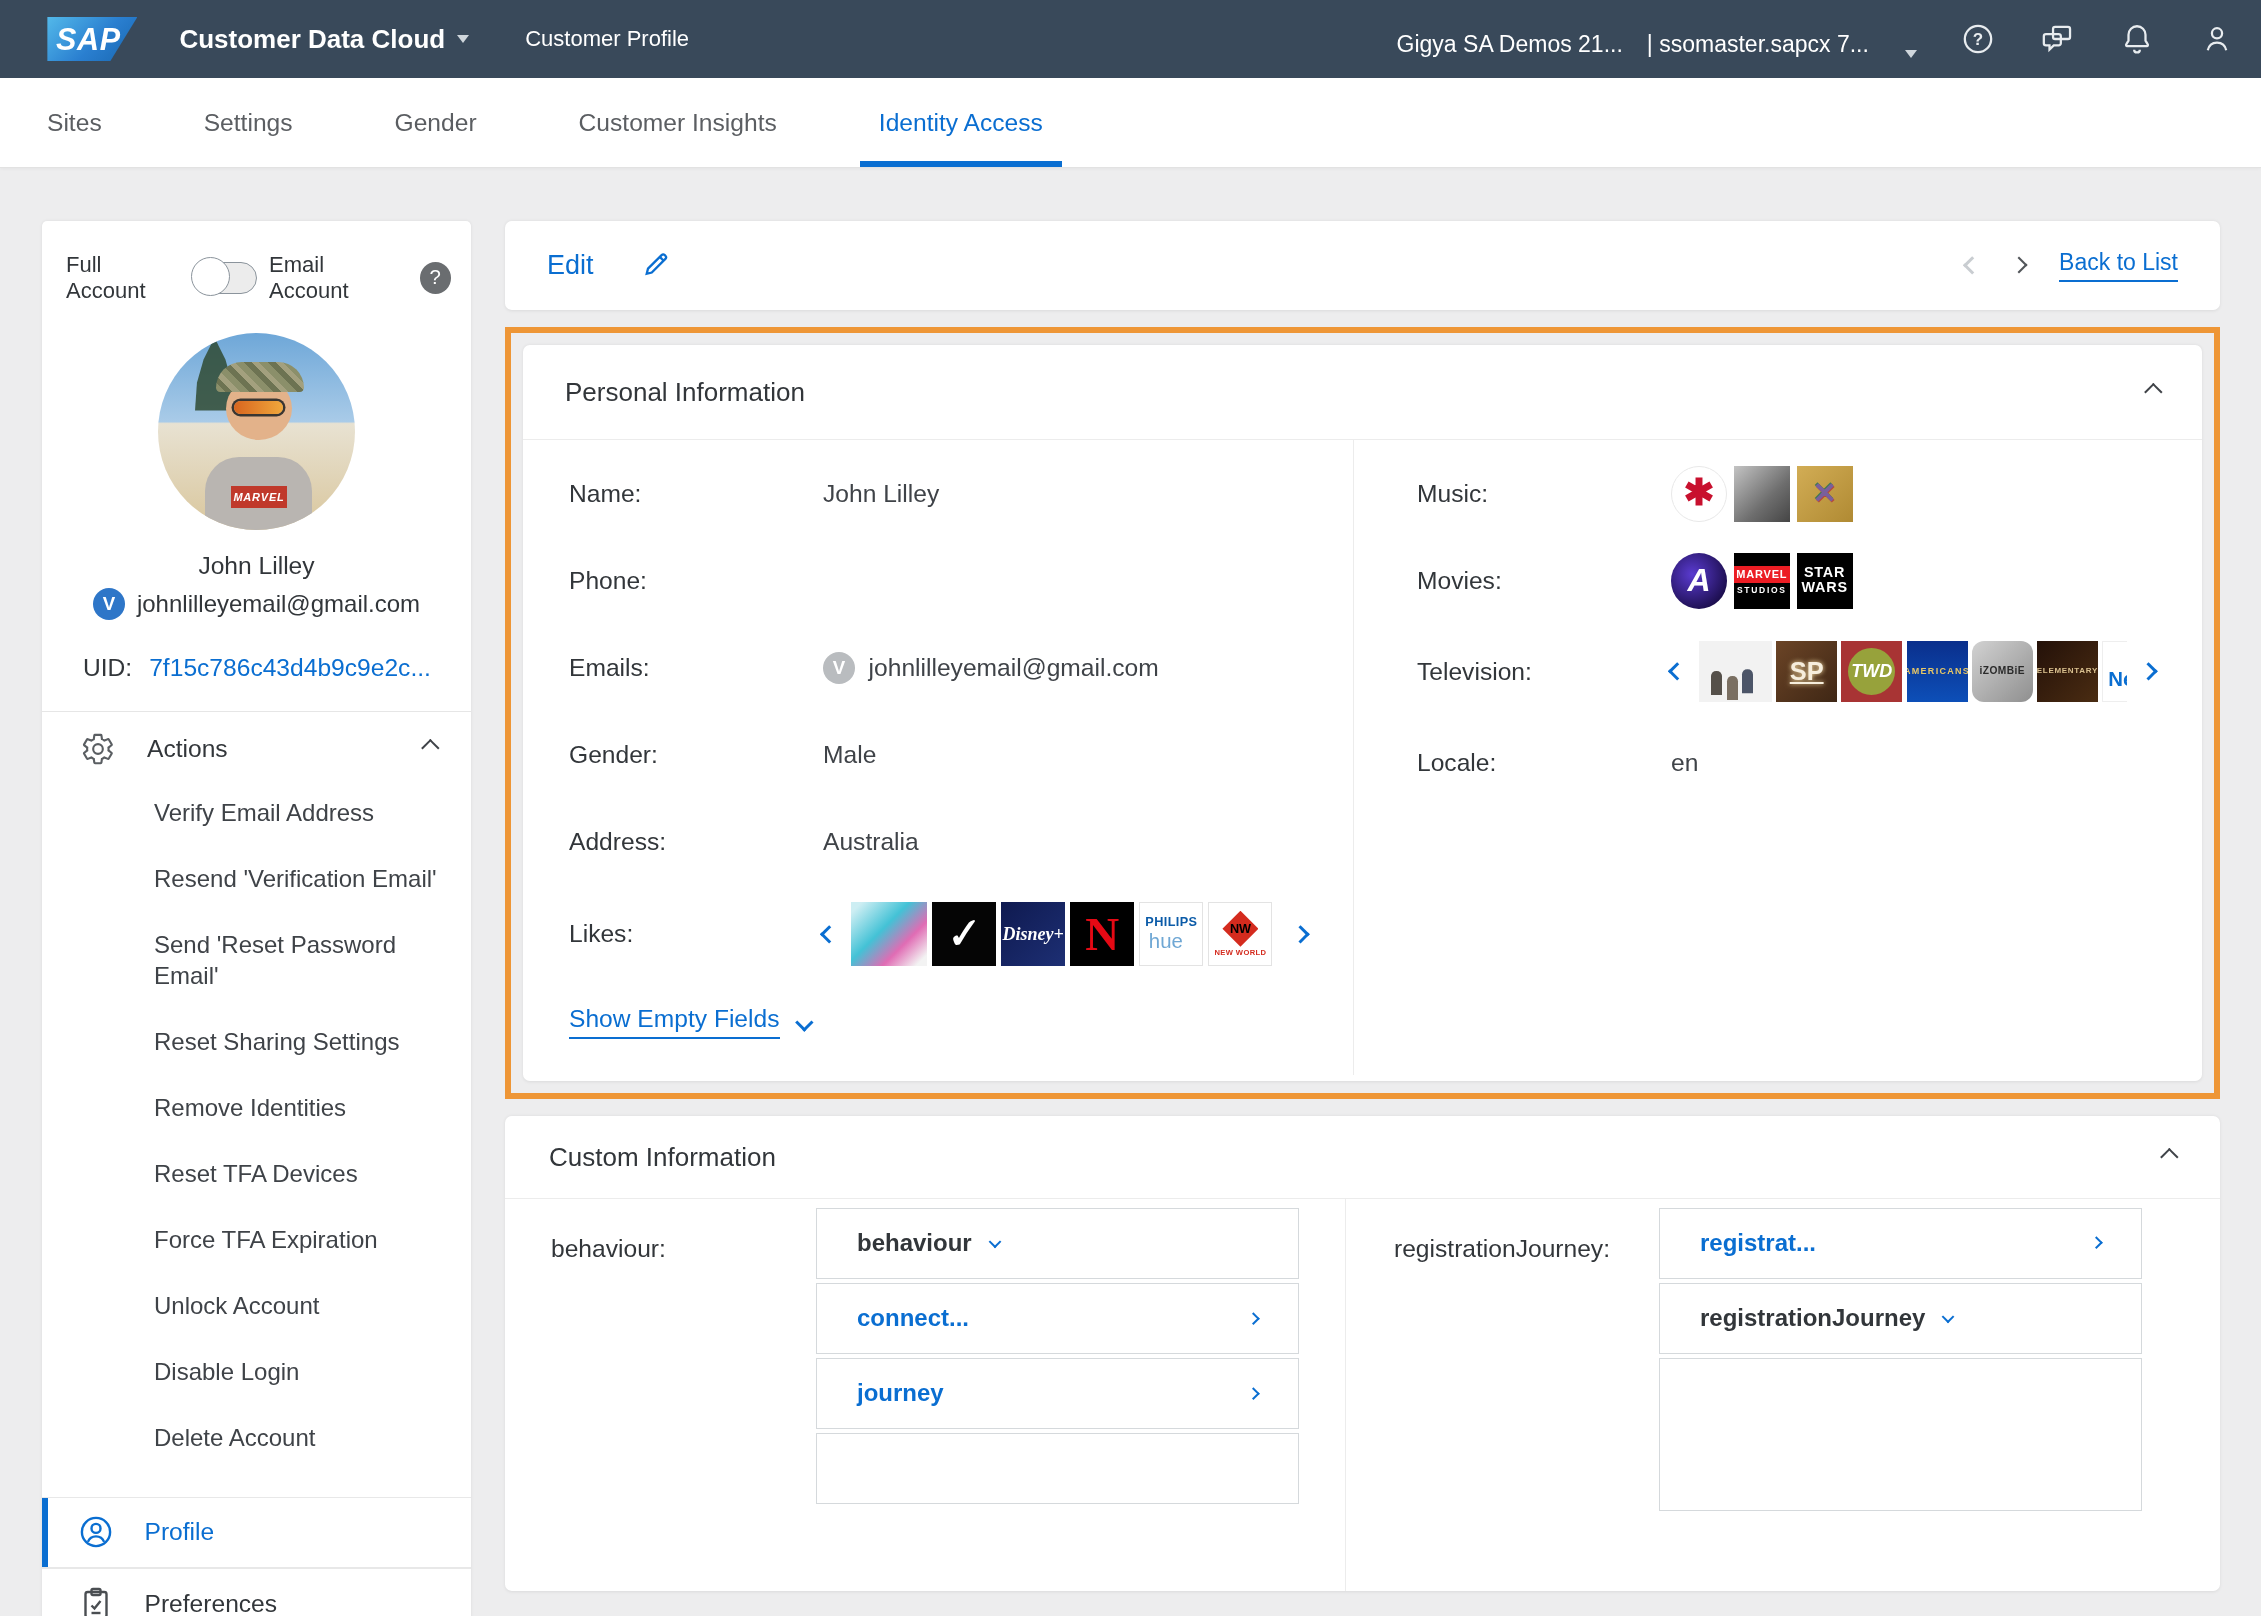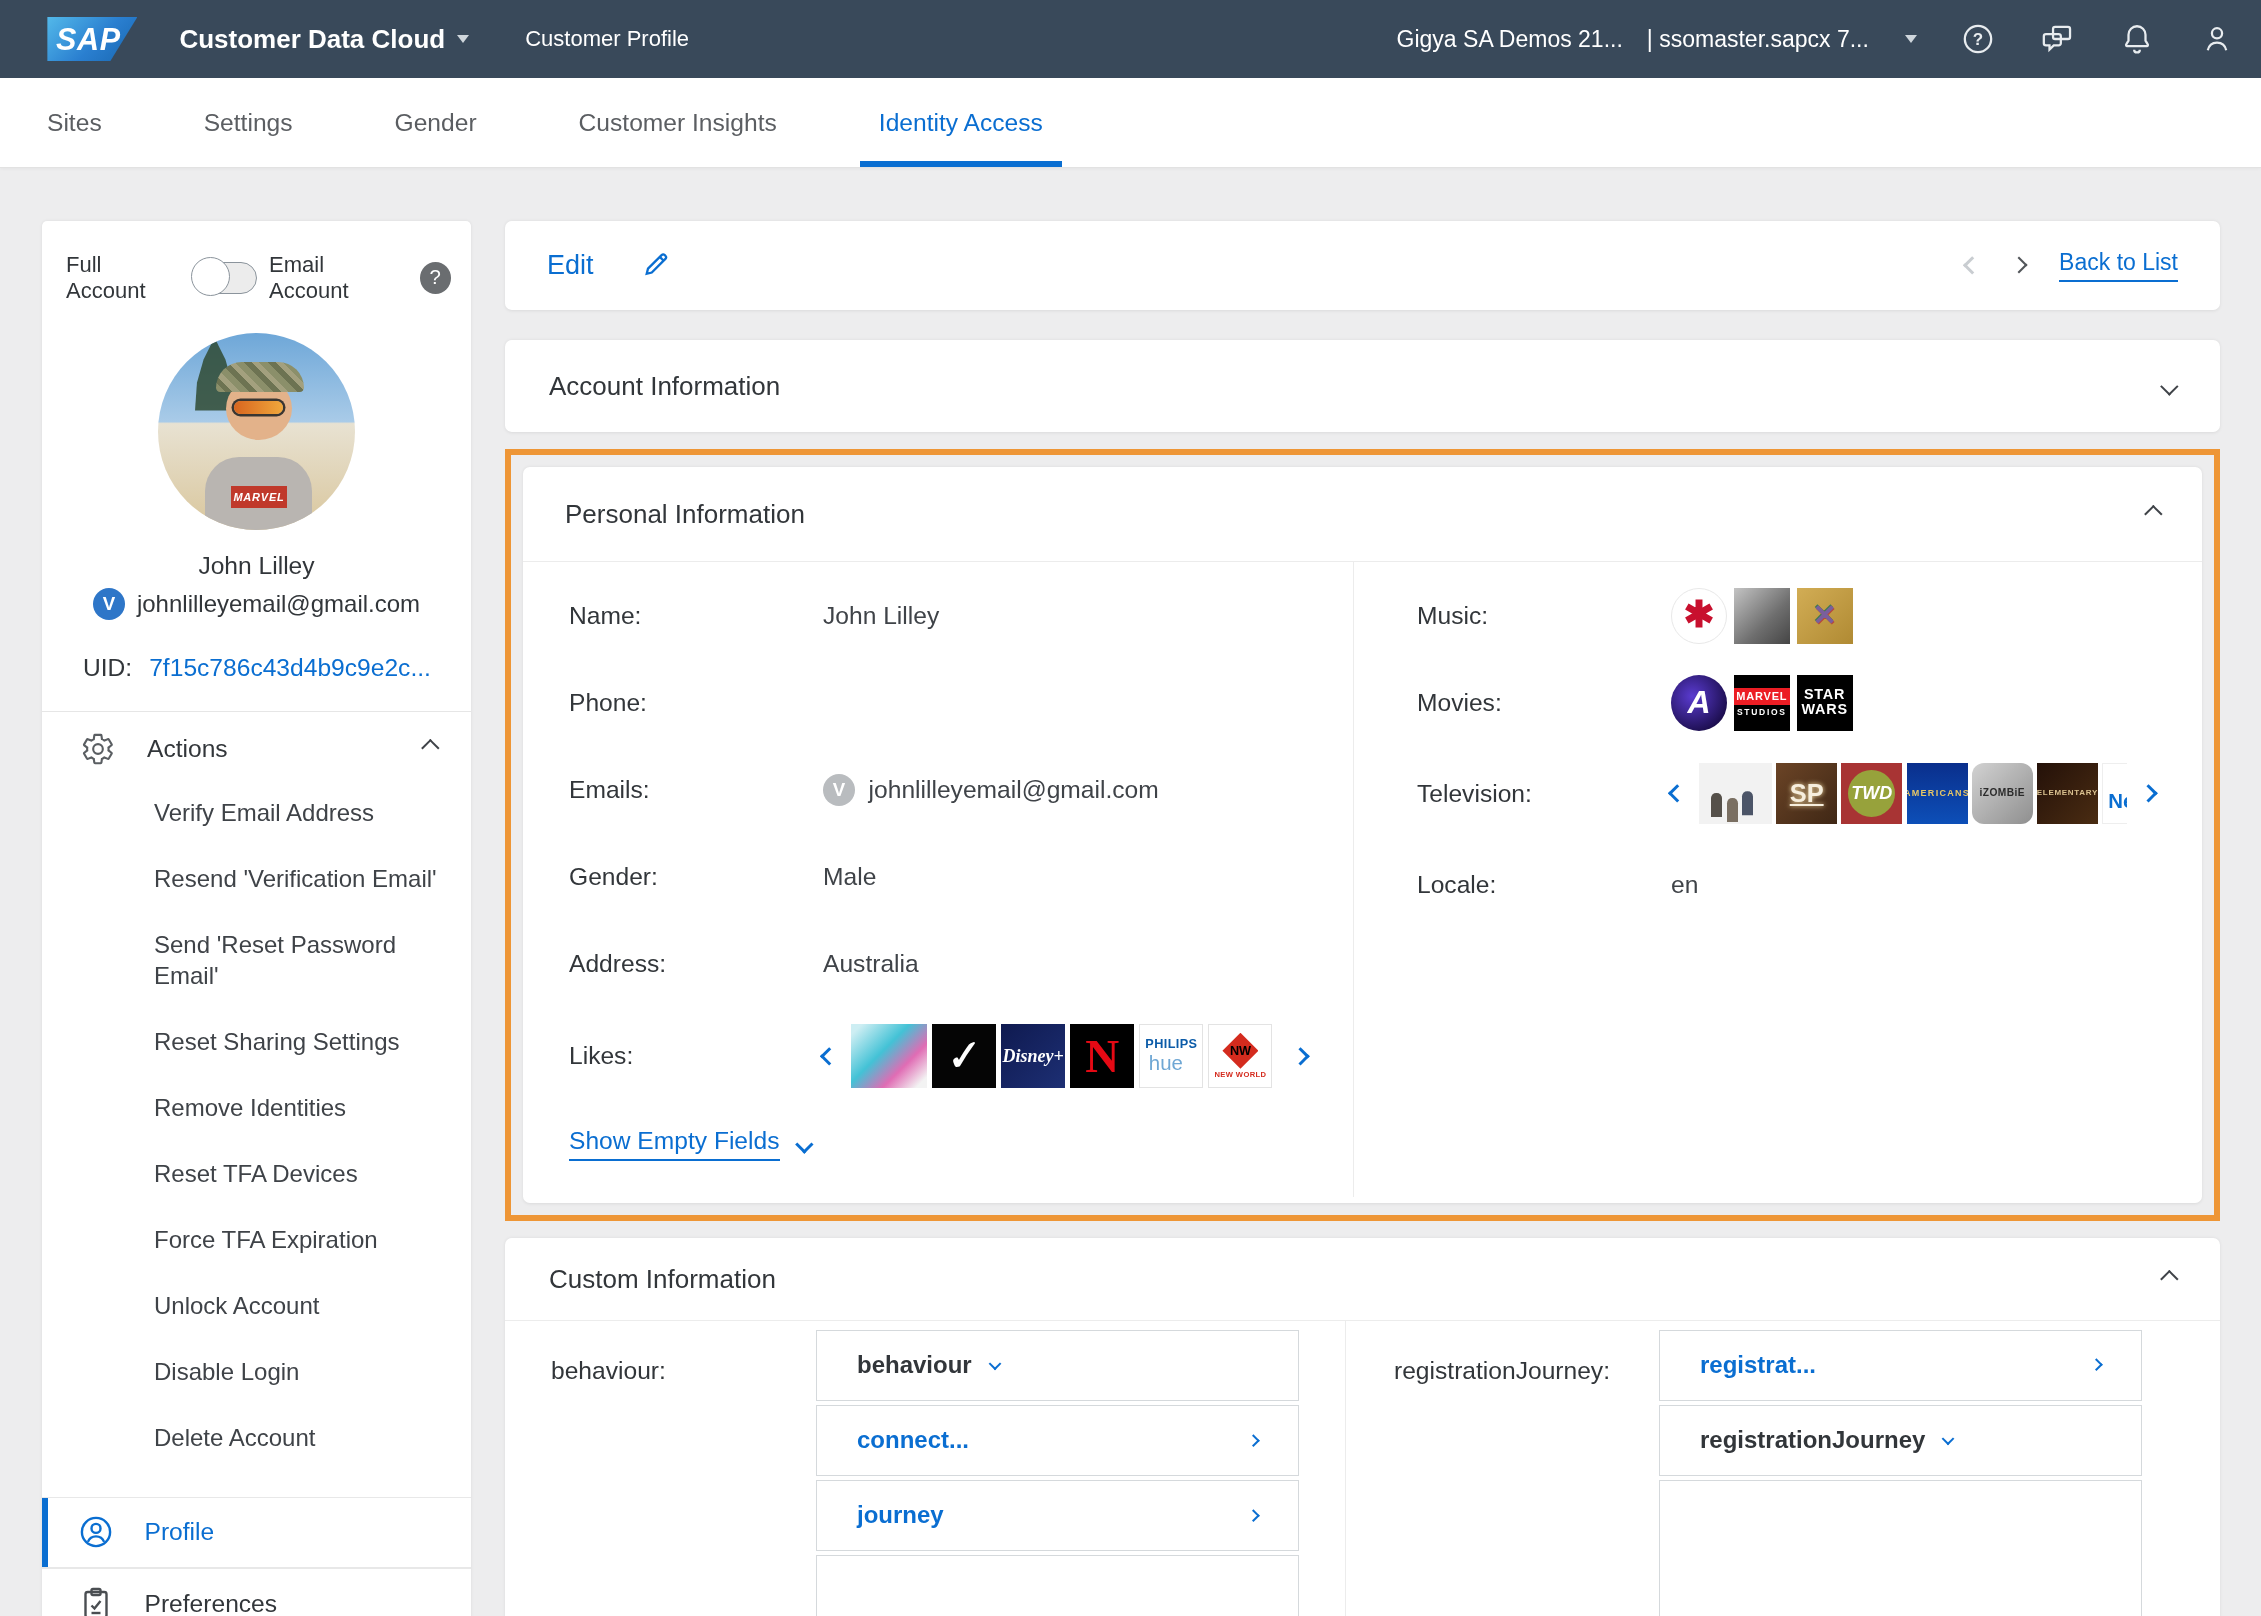--- a/index.html
+++ b/index.html
@@ -11,21 +11,21 @@
   .topbar { position:absolute; left:0; top:0; width:100%; height:78px;
             background:var(--header,#39495a); display:flex; align-items:center; padding:0 25.4px; }
   .sap-logo { width:90px; height:44px; margin-left:22px; clip-path:polygon(0 0,100% 0,70% 100%,0 100%);
               background:linear-gradient(135deg,#53b9ea 0%,#2a7fd0 55%,#1866b0 100%);
               color:#fff; font-weight:bold; font-style:italic; font-size:30.5px;
               display:flex; align-items:center; padding-left:8.5px; letter-spacing:0.8px; }
   .product-title { color:#fff; font-size:26px; font-weight:bold; margin-left:42px; }
   .caret-down { width:0; height:0; border-left:6.8px solid transparent; border-right:6.8px solid transparent;
                 border-top:8.5px solid #cfd6dc; margin-left:12px; display:inline-block; }
   .page-crumb { color:#fff; font-size:22px; margin-left:56px; }
-  .topbar-right { margin-left:auto; display:flex; align-items:center; gap:24px; }
+  .topbar-right { margin-left:auto; display:flex; align-items:flex-end; gap:24px; }
   .acct-text { color:#fff; font-size:23px; }
   .site-text { color:#fff; font-size:23px; }
   .top-icon { width:37px; height:37px; display:flex; align-items:center; justify-content:center; margin-left:18.7px; }
   .top-icon svg { stroke:#e8ecef; fill:none; stroke-width:1.6; }
 
   
   .tabbar { position:absolute; left:0; top:78px; width:100%; height:90px; background:#fff;
             border-bottom:0.8px solid #e2e2e2; display:flex; align-items:stretch; gap:102px; padding-left:47px;
             box-shadow:0 1.7px 3.4px rgba(0,0,0,.04); }
   .tab { display:flex; align-items:center; font-size:24.6px; color:#5b5e62; position:relative; cursor:pointer; }
@@ -316,24 +316,20 @@
             <path d="M14.8 6.2l3 3"></path>
           </svg>
       </span>
       <div class="editbar-right">
         <span class="chev left nav-disabled"></span>
         <span class="chev right nav-dark"></span>
         <a class="back-link">Back to List</a>
       </div>
     </div>
 
-    <div class="card acc-card">
-      <span class="section-title">Account Information</span>
-      <span class="chev acc down"></span>
-    </div>
 
     <div class="orange-frame">
       <div class="card personal-card">
         <div class="p-head">
           <span class="section-title">Personal Information</span>
           <span class="chev acc up"></span>
         </div>
         <div class="p-cols">
           <div class="p-left">
             <div class="f-row">

